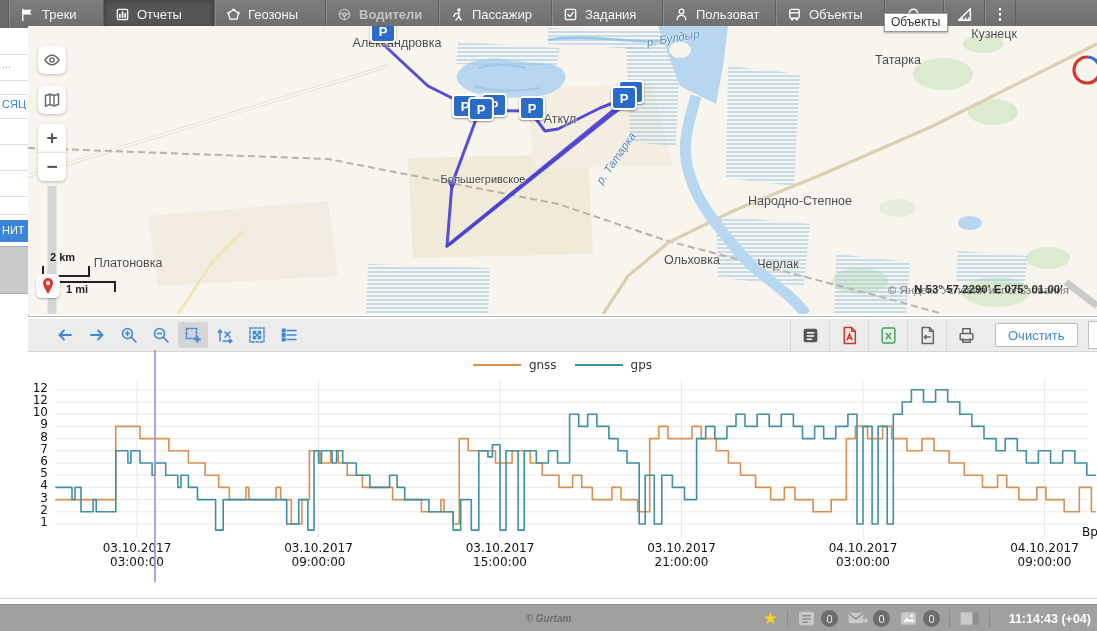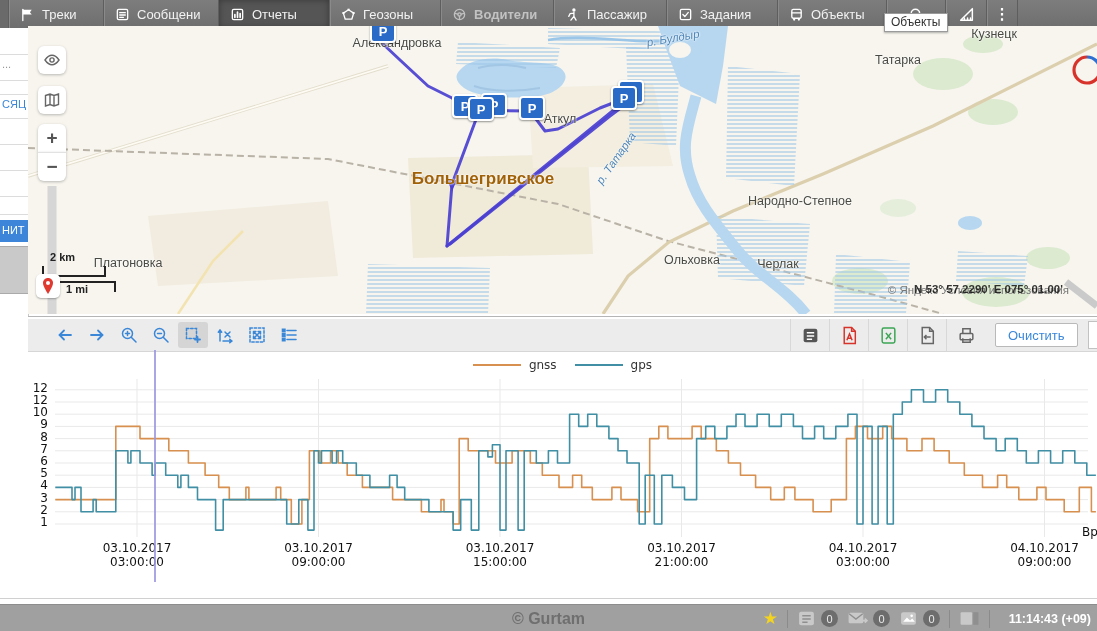--- a/index.html
+++ b/index.html
@@ -17,26 +17,26 @@
   .squaretab{display:flex;align-items:center;justify-content:center;border-right:1px solid #5e5e5e;box-shadow:inset 1px 0 0 #8a8a8a;cursor:pointer;}
   #tooltip{position:absolute;left:884px;top:13px;background:#fff;border:1px solid #9a9a9a;color:#333;font-size:12px;padding:1px 6px 2px;z-index:60;box-shadow:0 1px 2px rgba(0,0,0,.3);}
   #user-cell{flex:1;display:flex;align-items:center;color:#fff;font-size:13px;padding-left:10px;overflow:hidden;cursor:pointer;}
   
   #sidebar{position:absolute;left:0;top:28px;width:28px;height:576px;background:#fff;border-right:1px solid #c9c9c9;overflow:hidden;}
   .srow{position:absolute;left:0;width:28px;border-top:1px solid #dcdcdc;}
   .sfrag{position:absolute;left:2px;font-size:11px;color:#777;}
   
   #map{position:absolute;left:28px;top:26px;width:1069px;height:288px;overflow:hidden;background:#f7f5ee;cursor:grab;}
   .mlb{position:absolute;transform:translate(-50%,-50%);font-size:12.5px;color:#4a4a44;white-space:nowrap;text-shadow:0 0 2px #fff,0 0 2px #fff;}
-  .mlb.big{font-size:17px;color:#a16207;font-weight:bold;}
+  .mlb.big{font-size:11px;color:#404040;}
   .mlb.river{color:#4f86b8;font-size:11.5px;font-style:italic;}
   .pmark{position:absolute;width:22px;height:20px;transform:translate(-50%,-50%);background:#2b6bc8;border:2px solid #fff;border-radius:4px;color:#fff;font-weight:bold;font-size:13px;display:flex;align-items:center;justify-content:center;box-shadow:0 1px 2px rgba(0,0,0,.4);cursor:pointer;}
   .mapbtn{position:absolute;width:28px;height:28px;background:#fff;border-radius:6px;box-shadow:0 1px 3px rgba(0,0,0,.25);display:flex;align-items:center;justify-content:center;color:#666;cursor:pointer;}
   .zbtn{font-size:19px;color:#555;font-weight:bold;}
-  #scale-km{position:absolute;left:14px;top:240px;width:44px;height:9px;border-left:2px solid #222;border-right:2px solid #222;border-bottom:2px solid #222;padding-left:16px;}
+  #scale-km{position:absolute;left:14px;top:240px;width:44px;height:9px;border-left:2px solid #222;border-right:2px solid #222;border-bottom:2px solid #222;}
   #scale-km span{position:absolute;left:6px;top:-15px;font-size:11px;font-weight:bold;color:#222;}
   #scale-mi{position:absolute;left:14px;top:255px;width:70px;height:9px;border-left:2px solid #222;border-right:2px solid #222;border-top:2px solid #222;}
   #scale-mi span{position:absolute;left:22px;top:0px;font-size:11px;font-weight:bold;color:#222;}
   #yandex-pin{position:absolute;left:8px;top:248px;width:24px;height:24px;background:#fff;border-radius:5px;box-shadow:0 1px 2px rgba(0,0,0,.3);display:flex;align-items:center;justify-content:center;}
   #open-yandex{position:absolute;left:33px;top:252px;font-size:16px;color:#000000;cursor:pointer;margin-top:44px;}
   #map-cr{position:absolute;right:28px;top:258px;font-size:11.5px;color:#777;white-space:nowrap;}
   #map-coords{position:absolute;right:34px;top:257px;font-size:11.5px;color:#111;white-space:nowrap;font-weight:bold;opacity:.85;}
   
   #chartpanel{position:absolute;left:28px;top:316px;width:1069px;height:288px;background:#fff;border-top:1px solid #b5b5b5;}
   #ctoolbar{position:absolute;left:0;top:2px;width:1069px;height:32px;background:#ececec;border-bottom:1px solid #d6d6d6;}
@@ -50,48 +50,41 @@
   #legend{position:absolute;left:0;top:41px;width:1069px;display:flex;justify-content:center;gap:18px;font-size:12px;color:#333;font-family:"DejaVu Sans",sans-serif;}
   .lgi{display:flex;align-items:center;gap:8px;}
   .lgline{width:48px;height:2px;}
   .ytick{position:absolute;left:0;width:20px;text-align:right;font-size:12px;color:#111;font-family:"DejaVu Sans",sans-serif;}
   .xtick{position:absolute;width:120px;text-align:center;font-size:12px;color:#111;line-height:14px;font-family:"DejaVu Sans",sans-serif;}
   #time-axis-label{position:absolute;left:1082px;top:525px;font-size:12px;color:#111;font-family:"DejaVu Sans",sans-serif;white-space:nowrap;}
   #cursor{position:absolute;left:154px;top:350px;width:2px;height:232px;background:#9b97de;opacity:.85;z-index:5;}
   
   #gapstrip{position:absolute;left:0;top:598px;width:1097px;height:6px;background:#fff;border-top:1px solid #d0d0d0;}
   #statusbar{position:absolute;left:0;top:604px;width:1097px;height:27px;background:#a0a0a0;border-top:1px solid #8d8d8d;display:flex;align-items:center;}
-  #sb-copy{position:absolute;left:0;width:100%;text-align:center;color:#6f6f6f;font-weight:bold;font-size:16px;}
+  #sb-copy{position:absolute;left:0;width:100%;text-align:center;color:#6f6f6f;font-weight:bold;font-size:10px;font-style:italic;}
   #sb-right{position:absolute;right:6px;display:flex;align-items:center;gap:9px;height:27px;}
   .sbsep{width:1px;height:18px;background:#8b8b8b;}
   .badge{width:17px;height:17px;border-radius:50%;background:#6d6d6d;color:#e9e9e9;font-size:11px;display:flex;align-items:center;justify-content:center;margin-left:-4px;}
   #sb-time{color:#fff;font-weight:bold;font-size:12.5px;min-width:92px;text-align:right;}
   .sic{fill:#c9c9c9;stroke:none;}
 </style>
 </head>
 <body>
 
 <div id="app">
 
   <div id="topbar">
     <div class="sliver"></div>
     <div class="tab" style="width:72px">
       <svg class="icn" width="15" height="15" viewBox="0 0 16 16">
           <path d="M3 14.5V2.5"></path>
           <path d="M3 3h9.5l-1.9 2.5L12.5 8H3z" fill="#fff" stroke="none"></path>
         </svg>
       <span>Треки</span>
     </div>
-    <div class="tab" style="width:92px">
-      <svg class="icn" width="15" height="15" viewBox="0 0 16 16">
-          <rect x="2.5" y="2.5" width="11" height="11" rx="1.5"></rect>
-          <path d="M5 6h6M5 8.5h6M5 11h4"></path>
-        </svg>
-      <span>Сообщени</span>
-    </div>
     <div class="tab active" style="width:88px">
       <svg class="icn" width="15" height="15" viewBox="0 0 16 16">
           <rect x="2.5" y="2.5" width="11" height="11" rx="1.5"></rect>
           <path d="M5.2 11V8M8 11V5.5M10.8 11V7" stroke-width="1.8"></path>
         </svg>
       <span>Отчеты</span>
     </div>
     <div class="tab" style="width:88px">
       <svg class="icn" width="15" height="15" viewBox="0 0 16 16">
           <path d="M8 3L13.5 6.5 11.5 13h-7L2.5 6.5z"></path>
@@ -115,20 +108,27 @@
           <path d="M9.5 5.5V10M9.5 6.5L5.5 7l-1.5 3M9.5 10l-3.2 4M9.5 10l2.3 4"></path>
         </svg>
       <span>Пассажир</span>
     </div>
     <div class="tab" style="width:88px">
       <svg class="icn" width="15" height="15" viewBox="0 0 16 16">
           <rect x="2.5" y="2.5" width="11" height="11" rx="1.5"></rect>
           <path d="M5.2 8l2.1 2.2L11 5.8"></path>
         </svg>
       <span>Задания</span>
+    </div>
+    <div class="tab" style="width:90px">
+      <svg class="icn" width="15" height="15" viewBox="0 0 16 16">
+          <circle cx="8" cy="4.8" r="2.5"></circle>
+          <path d="M3.5 13.5c0-3 2-4.6 4.5-4.6s4.5 1.6 4.5 4.6"></path>
+        </svg>
+      <span>Пользоват</span>
     </div>
     <div class="tab" style="width:86px">
       <svg class="icn" width="15" height="15" viewBox="0 0 16 16">
           <rect x="3" y="2.5" width="10" height="9.5" rx="1.5"></rect>
           <path d="M3 6.2h10"></path>
           <circle cx="5.5" cy="13.4" r="1.2" fill="#fff" stroke="none"></circle>
           <circle cx="10.5" cy="13.4" r="1.2" fill="#fff" stroke="none"></circle>
         </svg>
       <span>Объекты</span>
     </div>
@@ -489,16 +489,16 @@
           <path d="M4 12l3.5-4 3 3 2-2 2.5 3z" fill="#fff"></path>
           <circle cx="12" cy="6.5" r="1.2" fill="#fff"></circle>
         </svg>
       <div class="badge">0</div>
       <div class="sbsep"></div>
       <svg width="21" height="19" viewBox="0 0 20 18">
           <rect class="sic" x="1.5" y="3" width="11" height="12" rx="1"></rect>
           <rect x="13.5" y="3" width="5" height="12" fill="#8f8f8f"></rect>
         </svg>
       <div class="sbsep"></div>
-      <div id="sb-time">11:14:43 (+09)</div>
+      <div id="sb-time">11:14:43 (+04)</div>
     </div>
   </div>
 </div>
 
 </body></html>

